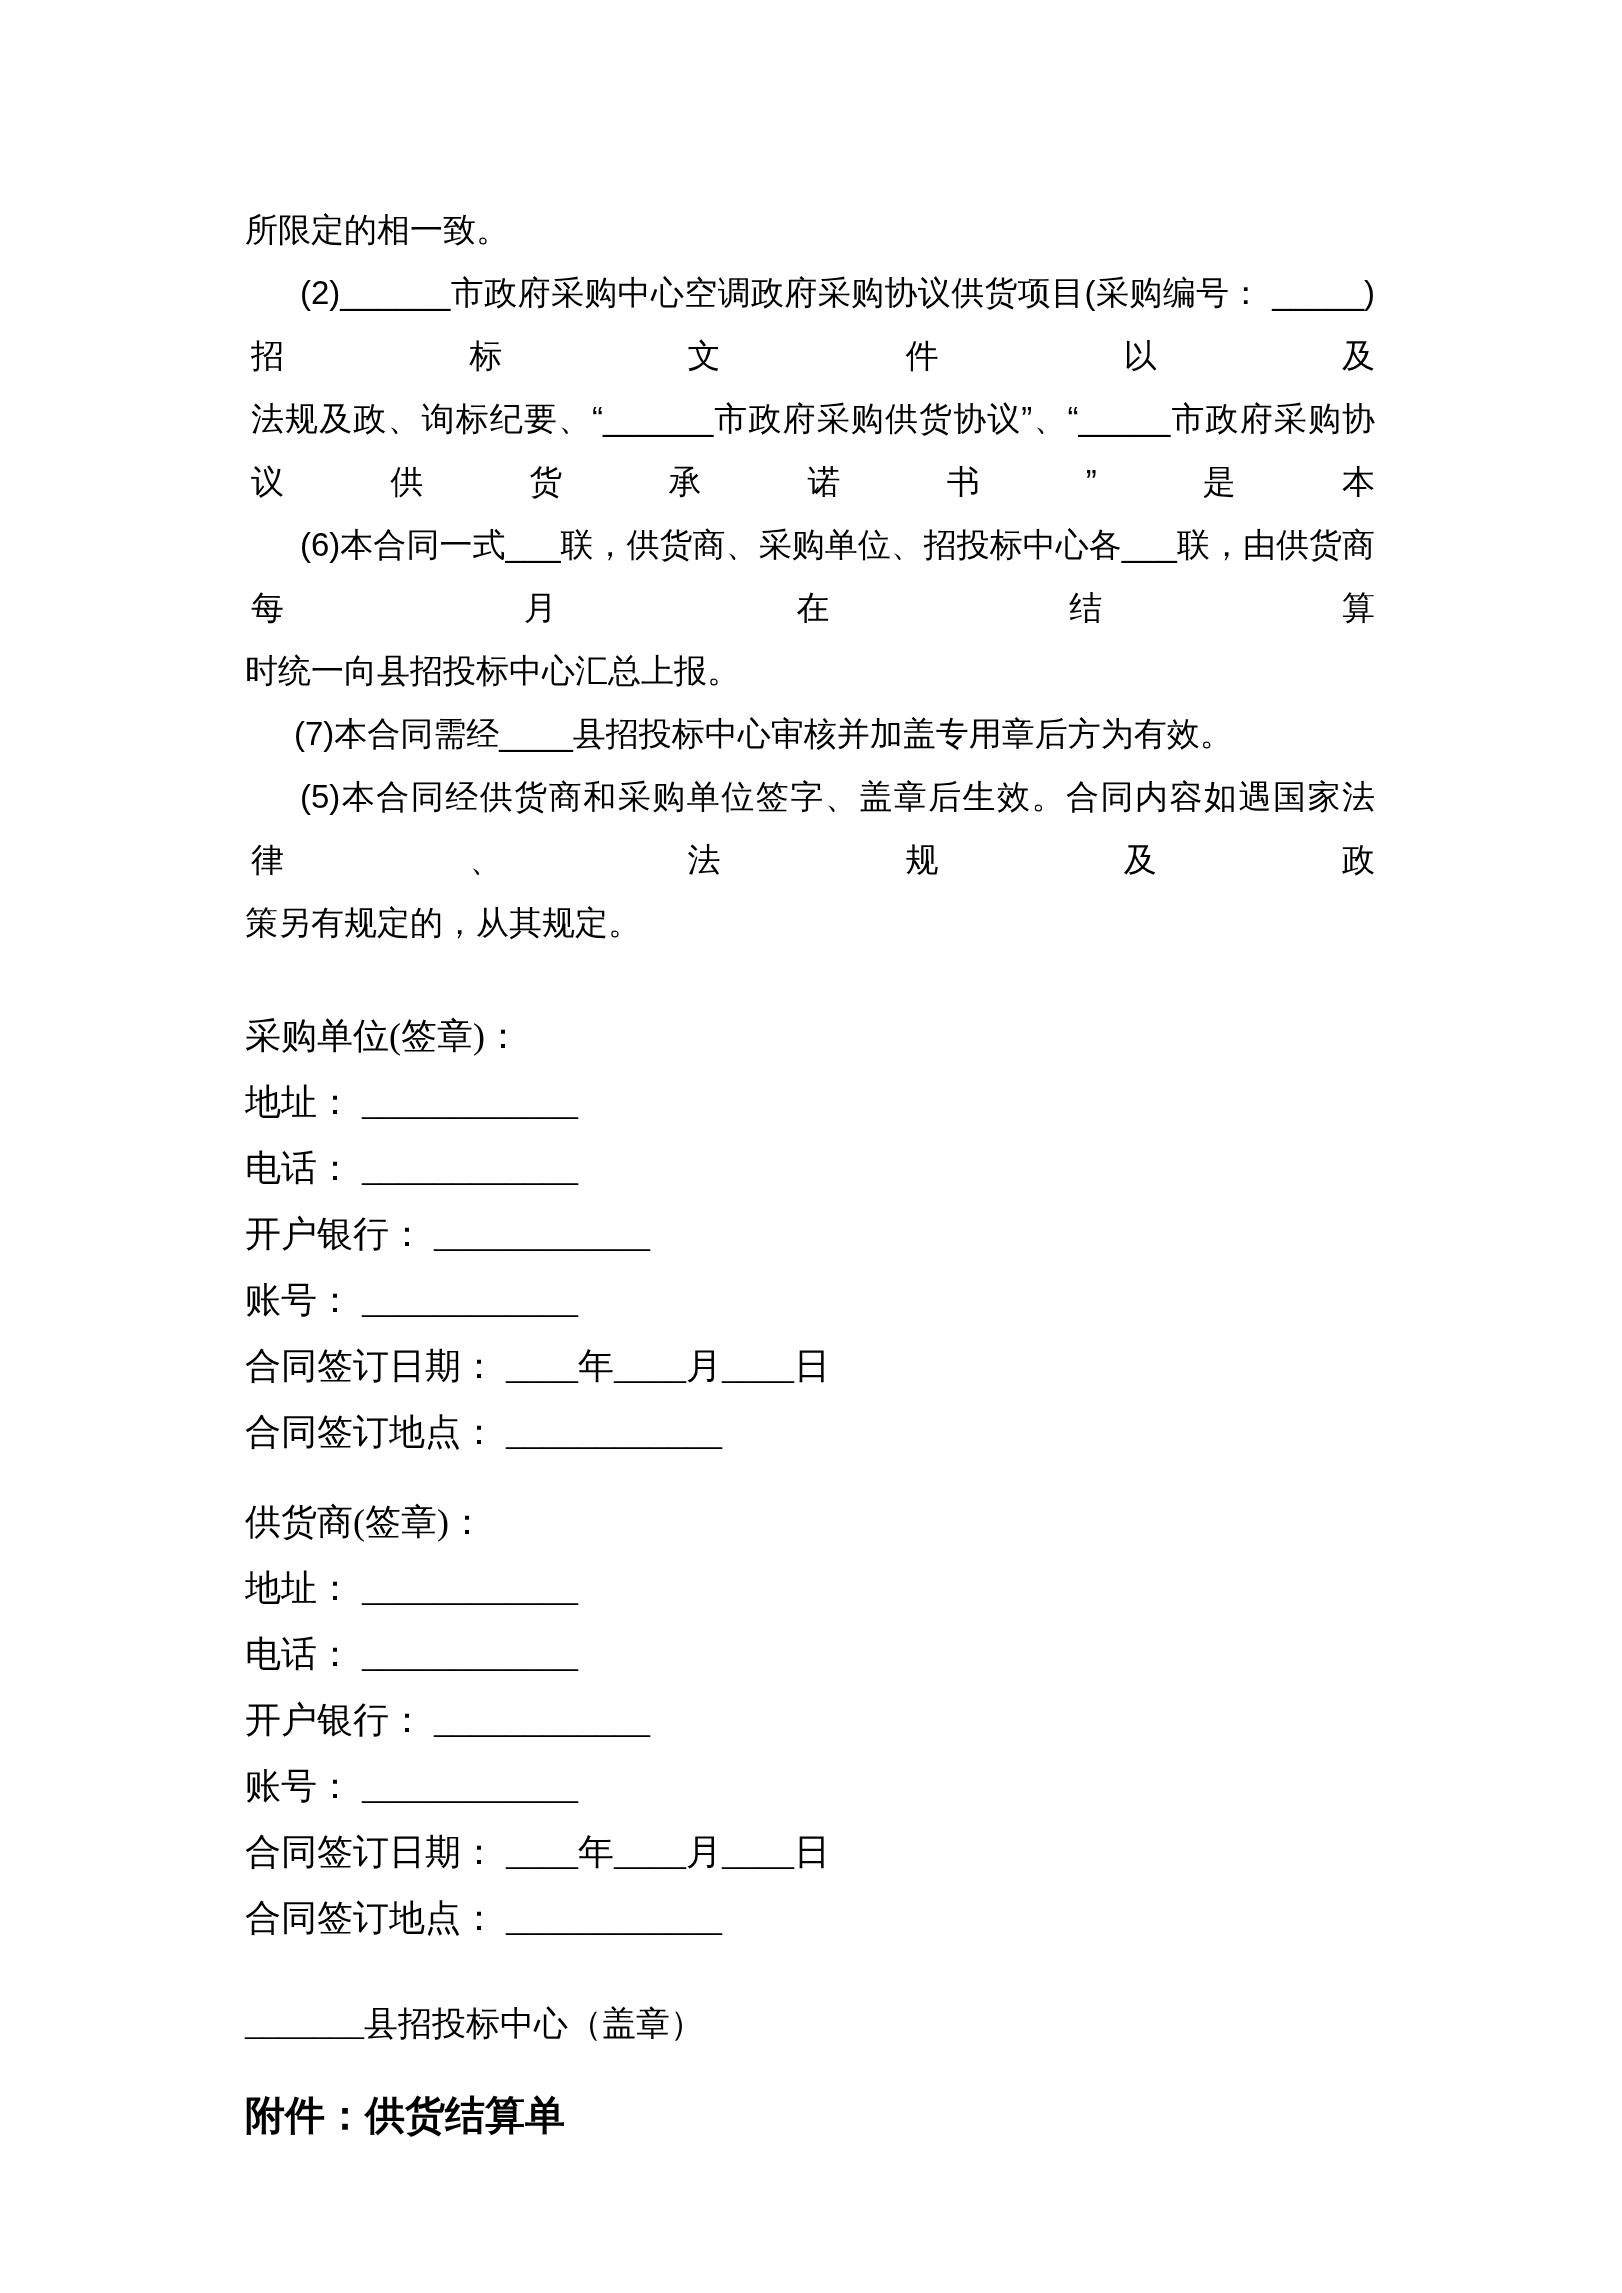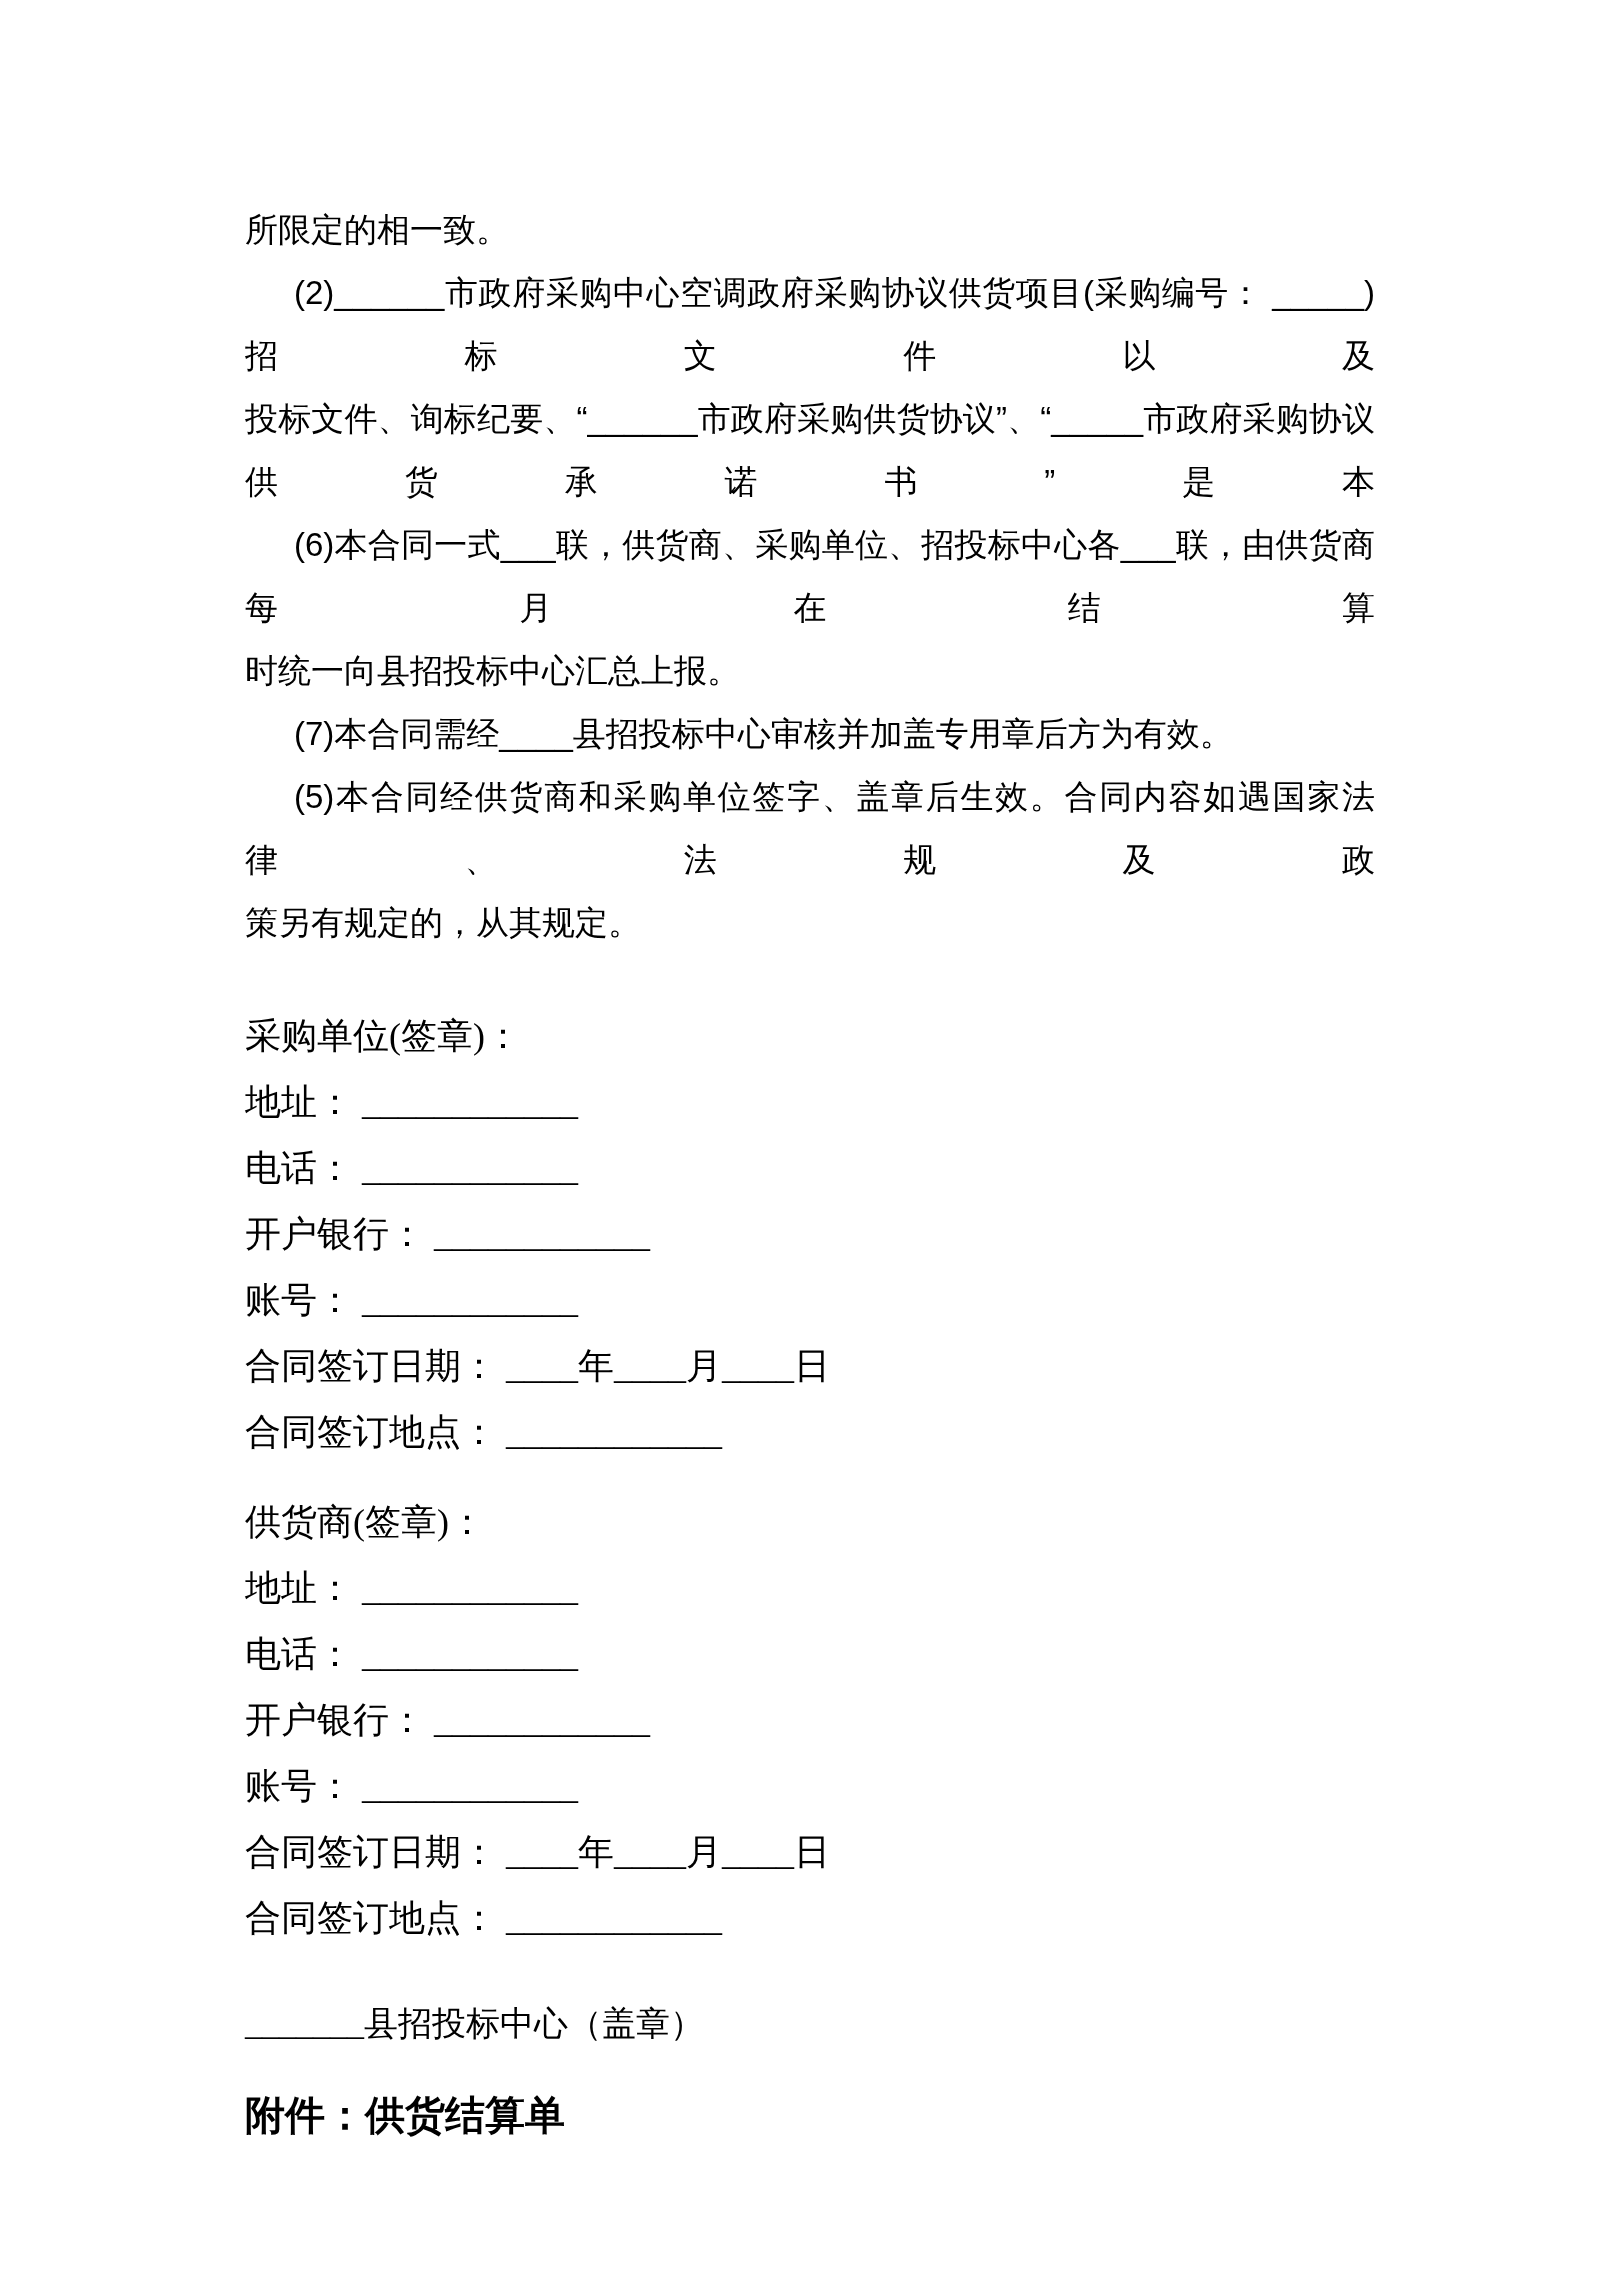--- a/index.html
+++ b/index.html
@@ -31,20 +31,21 @@
     font-family: "Liberation Sans", "DejaVu Sans", sans-serif;
     font-size: 33px;
     line-height: 63px;
     color: #000000;
   }
   .clause { text-align: left; }
   .clause.ind { text-indent: 49px; }
   .clause.jl {
     text-align: justify;
     text-align-last: justify;
+    margin-left: 6px;
   }
   
   .sig-block {
     font-family: "Liberation Serif", "DejaVu Serif", serif;
     font-size: 36px;
     line-height: 66px;
     color: #000000;
   }
   .sig-block.purchaser { margin-top: 49px; }
   .sig-block.supplier { margin-top: 23.6px; }
@@ -66,21 +67,21 @@
 </style>
 </head>
 <body>
 
 <div class="page">
   <div class="content">
 
     <div class="clauses">
       <div class="clause">所限定的相一致。</div>
       <div class="clause ind jl">(2)______市政府采购中心空调政府采购协议供货项目(采购编号： _____)招标文件以及</div>
-      <div class="clause jl">投标文件、询标纪要、“______市政府采购供货协议”、“_____市政府采购协议供货承诺书”是本</div>
+      <div class="clause jl">法规及政、询标纪要、“______市政府采购供货协议”、“_____市政府采购协议供货承诺书”是本</div>
       <div class="clause ind jl">(6)本合同一式___联，供货商、采购单位、招投标中心各___联，由供货商每月在结算</div>
       <div class="clause">时统一向县招投标中心汇总上报。</div>
       <div class="clause ind">(7)本合同需经____县招投标中心审核并加盖专用章后方为有效。</div>
       <div class="clause ind jl">(5)本合同经供货商和采购单位签字、盖章后生效。合同内容如遇国家法律、法规及政</div>
       <div class="clause">策另有规定的，从其规定。</div>
     </div>
 
     <div class="sig-block purchaser">
       <div>采购单位(签章)：</div>
       <div>地址： ____________</div>

